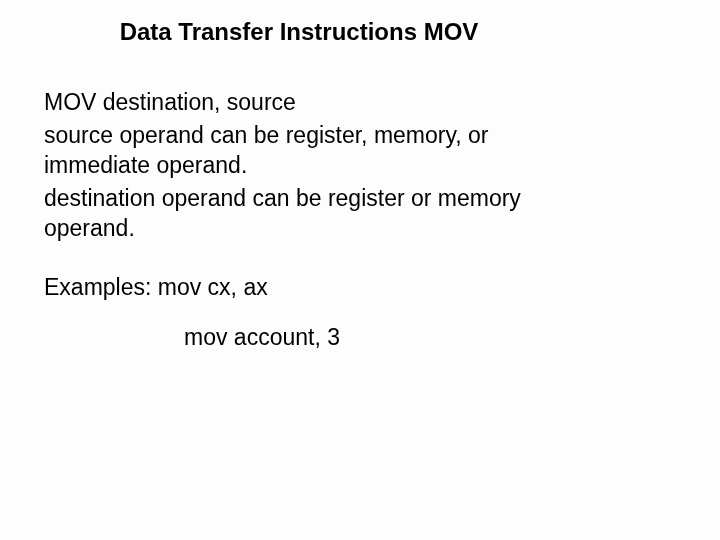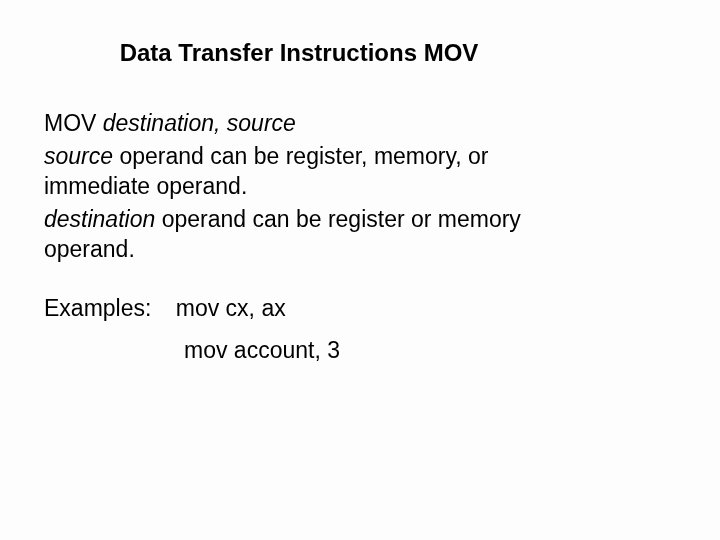--- a/index.html
+++ b/index.html
@@ -8,21 +8,21 @@
     width: 720px;
     height: 540px;
     background: #fdfdfd;
     font-family: Verdana, Geneva, sans-serif;
     color: #000;
   }
   .slide {
     box-sizing: border-box;
     width: 598px;
     height: 540px;
-    padding: 39px 44px 0 44px;
+    padding: 18px 44px 0 44px;
   }
   .title {
     font-weight: bold;
     font-size: 24px;
     text-align: center;
     margin: 0 0 42px 0;
   }
   .body {
     font-size: 23px;
     line-height: 1.28;
@@ -30,23 +30,23 @@
   .para {
     margin: 0 0 4px 0;
   }
   .examples-block {
     margin-top: 30px;
   }
   .ex-line {
     margin: 0;
   }
   .ex-label { display:inline-block; }
-  .ex1 { display:inline-block; margin-left: 18px; }
-  .ex2 { display:block; margin-left: 140px; margin-top:12px; }
-  .italic { font-style: italic; }
+  .ex1 { display:inline-block; }
+  .ex2 { display:block; margin-left: 140px; margin-top:20px; }
+  .italic { }
 </style>
 </head>
 <body>
 
 <div class="slide">
 
   <h1 class="title">Data Transfer Instructions MOV</h1>
 
   <div class="body">
 

